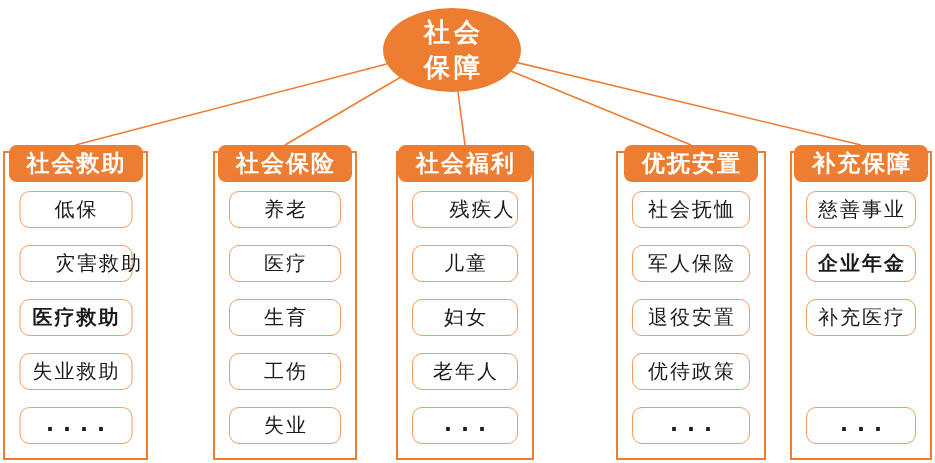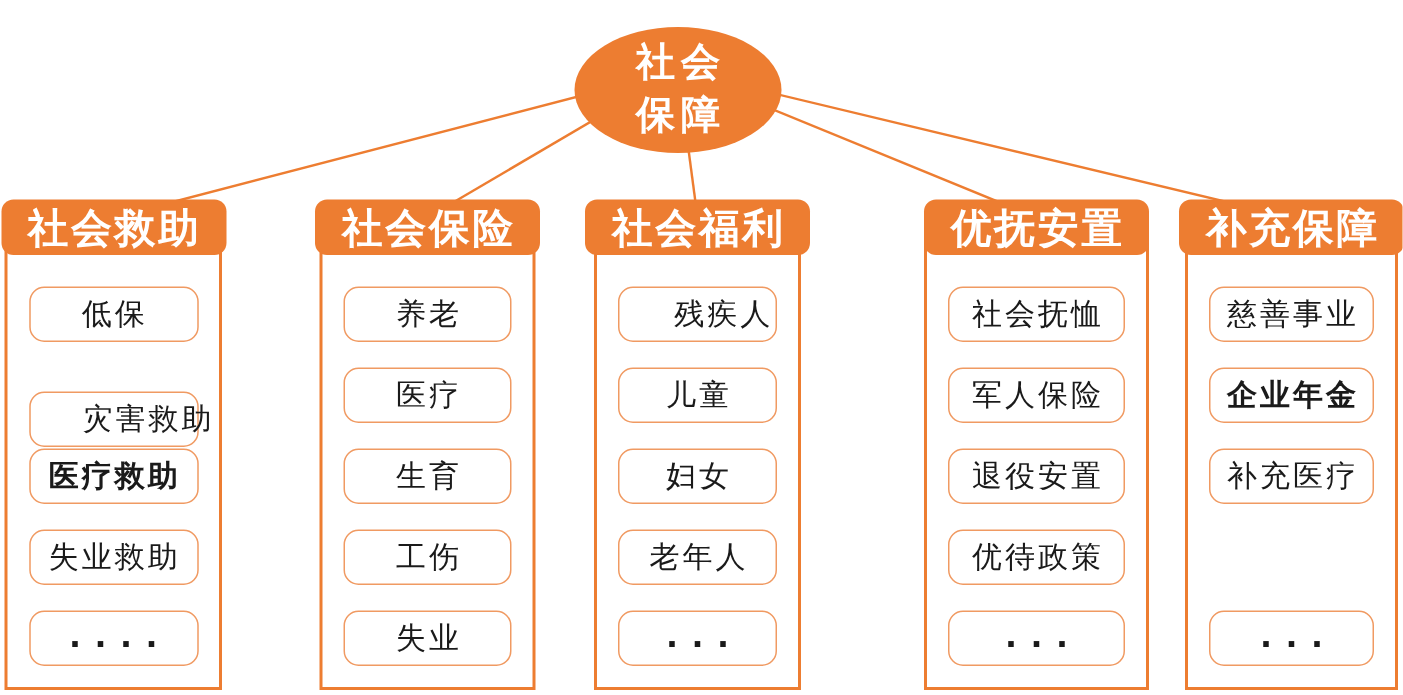--- a/index.html
+++ b/index.html
@@ -28,21 +28,21 @@
     position:absolute;
     left:0;top:0;
     z-index:1;
   }
   svg.connectors line{
     stroke:var(--connector);
     stroke-width:1.6;
   }
   .root-node{
     position:absolute;
-    left:383px;top:18px;
+    left:383px;top:8px;
     width:138px;height:84px;
     background:var(--node-fill);
     border-radius:50%;
     z-index:3;
     display:flex;
     flex-direction:column;
     align-items:center;
     justify-content:center;
     color:var(--header-text);
     font-size:26px;
@@ -52,32 +52,32 @@
     text-indent:4px;
   }
   .column{
     position:absolute;
     top:133px;
     height:327px;
     z-index:2;
   }
   .branch-header{
     position:absolute;
-    top:0;left:50%;
+    top:12px;left:50%;
     transform:translateX(-50%);
     height:37px;
     padding:0 16px;
     background:var(--node-fill);
     border-radius:8px;
     display:inline-flex;
     align-items:center;
     justify-content:center;
     white-space:nowrap;
     color:var(--header-text);
-    font-size:27px;
+    font-size:23px;
     font-weight:bold;
     letter-spacing:2px;
     text-indent:2px;
     z-index:2;
   }
   .panel{
     position:absolute;
     top:18px;left:0;right:0;bottom:0;
     border:2px solid var(--panel-border);
     background:var(--background);
@@ -122,21 +122,21 @@
 
   <div class="root-node">
     <span>社会</span>
     <span>保障</span>
   </div>
 
   <div id="columns">
   <div class="column" style="left: 3px; width: 145px;">
     <div class="panel">
           <div class="item" style="top: 38px;">低保</div>
-          <div class="item" style="top: 108px; padding-left: 45px;">灾害救助</div>
+          <div class="item" style="top: 92px; padding-left: 45px;">灾害救助</div>
           <div class="item" style="top: 146px; font-weight: bold;">医疗救助</div>
           <div class="item" style="top: 200px;">失业救助</div>
           <div class="item dots" style="top: 254px;">....</div>
         </div>
     <div class="branch-header">社会救助</div>
   </div>
 
   <div class="column" style="left: 213px; width: 144px;">
     <div class="panel">
           <div class="item" style="top: 38px;">养老</div>

